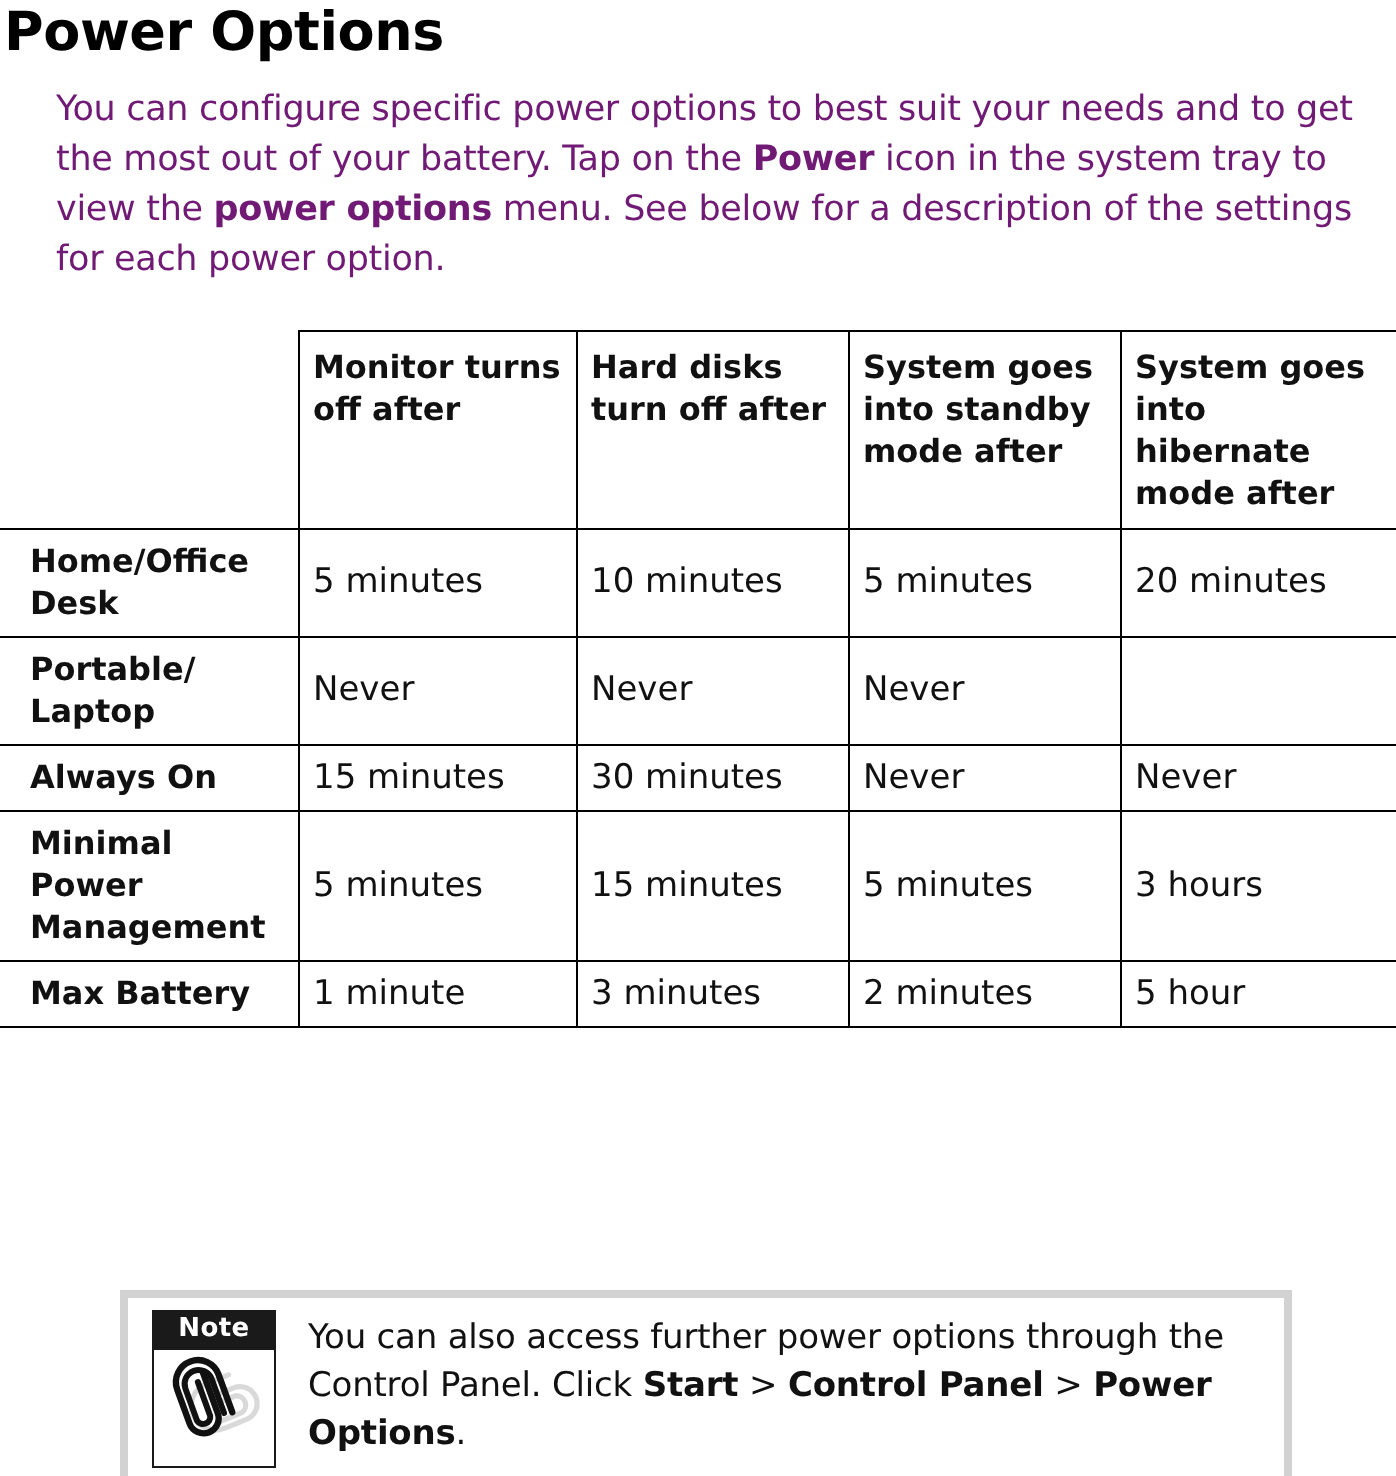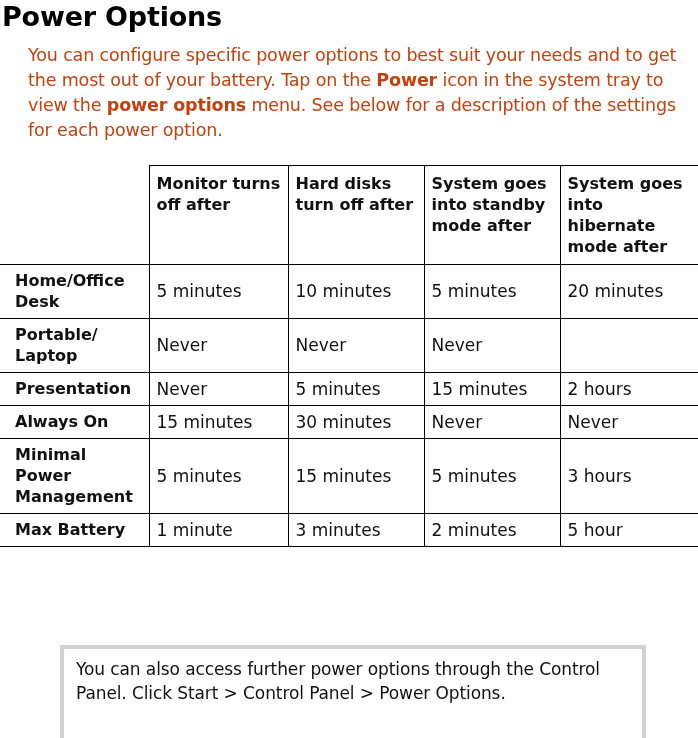--- a/index.html
+++ b/index.html
@@ -27,21 +27,21 @@
     padding: 2px 0 0 2px;
     color: #000;
   }
 
   
   .intro {
     margin: 0;
     padding: 11px 2px 0 28px;
     font-size: 17.5px;
     line-height: 25px;
-    color: #c2410c;
+    color: #701a75;
     letter-spacing: -0.15px;
   }
   .intro b { font-weight: bold; }
 
   
   .power-table {
     border-collapse: collapse;
     table-layout: fixed;
     width: 698px;
     margin-top: 22px;
@@ -128,21 +128,21 @@
   }
   .note-icon-body svg { position: absolute; left: 3px; top: 1px; }
 
   .note-text {
     font-size: 17px;
     line-height: 24px;
     color: #111;
     padding-top: 2px;
     letter-spacing: -0.1px;
   }
-  .note-text b { font-weight: normal; }
+  .note-text b { font-weight: bold; }
 </style>
 </head>
 <body>
 
 <h1 class="page-title">Power Options</h1>
 
 <p class="intro"><span>You can configure specific power options to best suit your needs and to get the most out of your battery. Tap on the </span><b>Power</b><span> icon in the system tray to view the </span><b>power options</b><span> menu. See below for a description of the settings for each power option.</span></p>
 
 <table class="power-table">
   <colgroup>
@@ -170,27 +170,20 @@
     </tr>
 
     <tr>
       <td class="rowhead">Portable/ Laptop</td>
       <td class="val">Never</td>
       <td class="val">Never</td>
       <td class="val">Never</td>
       <td class="val"></td>
     </tr>
 
-    <tr>
-      <td class="rowhead">Presentation</td>
-      <td class="val">Never</td>
-      <td class="val">5 minutes</td>
-      <td class="val">15 minutes</td>
-      <td class="val">2 hours</td>
-    </tr>
 
     <tr>
       <td class="rowhead">Always On</td>
       <td class="val">15 minutes</td>
       <td class="val">30 minutes</td>
       <td class="val">Never</td>
       <td class="val">Never</td>
     </tr>
 
     <tr>
@@ -206,15 +199,32 @@
       <td class="val">1 minute</td>
       <td class="val">3 minutes</td>
       <td class="val">2 minutes</td>
       <td class="val">5 hour</td>
     </tr>
   </tbody>
 </table>
 
 <div class="note-box">
   <div class="note-inner">
+    <div class="note-icon-wrap">
+      <div class="note-icon-label">Note</div>
+      <div class="note-icon-body">
+        <svg width="56" height="56" viewBox="0 0 56 56" aria-hidden="true">
+          <g transform="rotate(-22 28 28)">
+
+            <path d="M30 22 h10 a8.5 8.5 0 0 1 0 17 h-12 a12 12 0 0 1 0-24 h12" fill="none" stroke="#d9d9d9" stroke-width="2.6" stroke-linecap="round"></path>
+            <path d="M30 26 h9 a4.6 4.6 0 0 1 0 9 h-11" fill="none" stroke="#d9d9d9" stroke-width="2.6" stroke-linecap="round"></path>
+          </g>
+          <g transform="rotate(-20 24 26)">
+
+            <path d="M27 10 v22 a7.5 7.5 0 0 1 -15 0 v-18 a11 11 0 0 1 22 0 v20" fill="none" stroke="#111" stroke-width="3.2" stroke-linecap="round"></path>
+            <path d="M23 14 v18 a3.6 3.6 0 0 1 -7 0 v-17 a7 7 0 0 1 14 0 v18" fill="none" stroke="#111" stroke-width="3" stroke-linecap="round"></path>
+          </g>
+        </svg>
+      </div>
+    </div>
     <div class="note-text"><span>You can also access further power options through the Control Panel. Click </span><b>Start</b><span> &gt; </span><b>Control Panel</b><span> &gt; </span><b>Power Options</b><span>.</span></div>
   </div>
 </div>
 
 </body></html>

